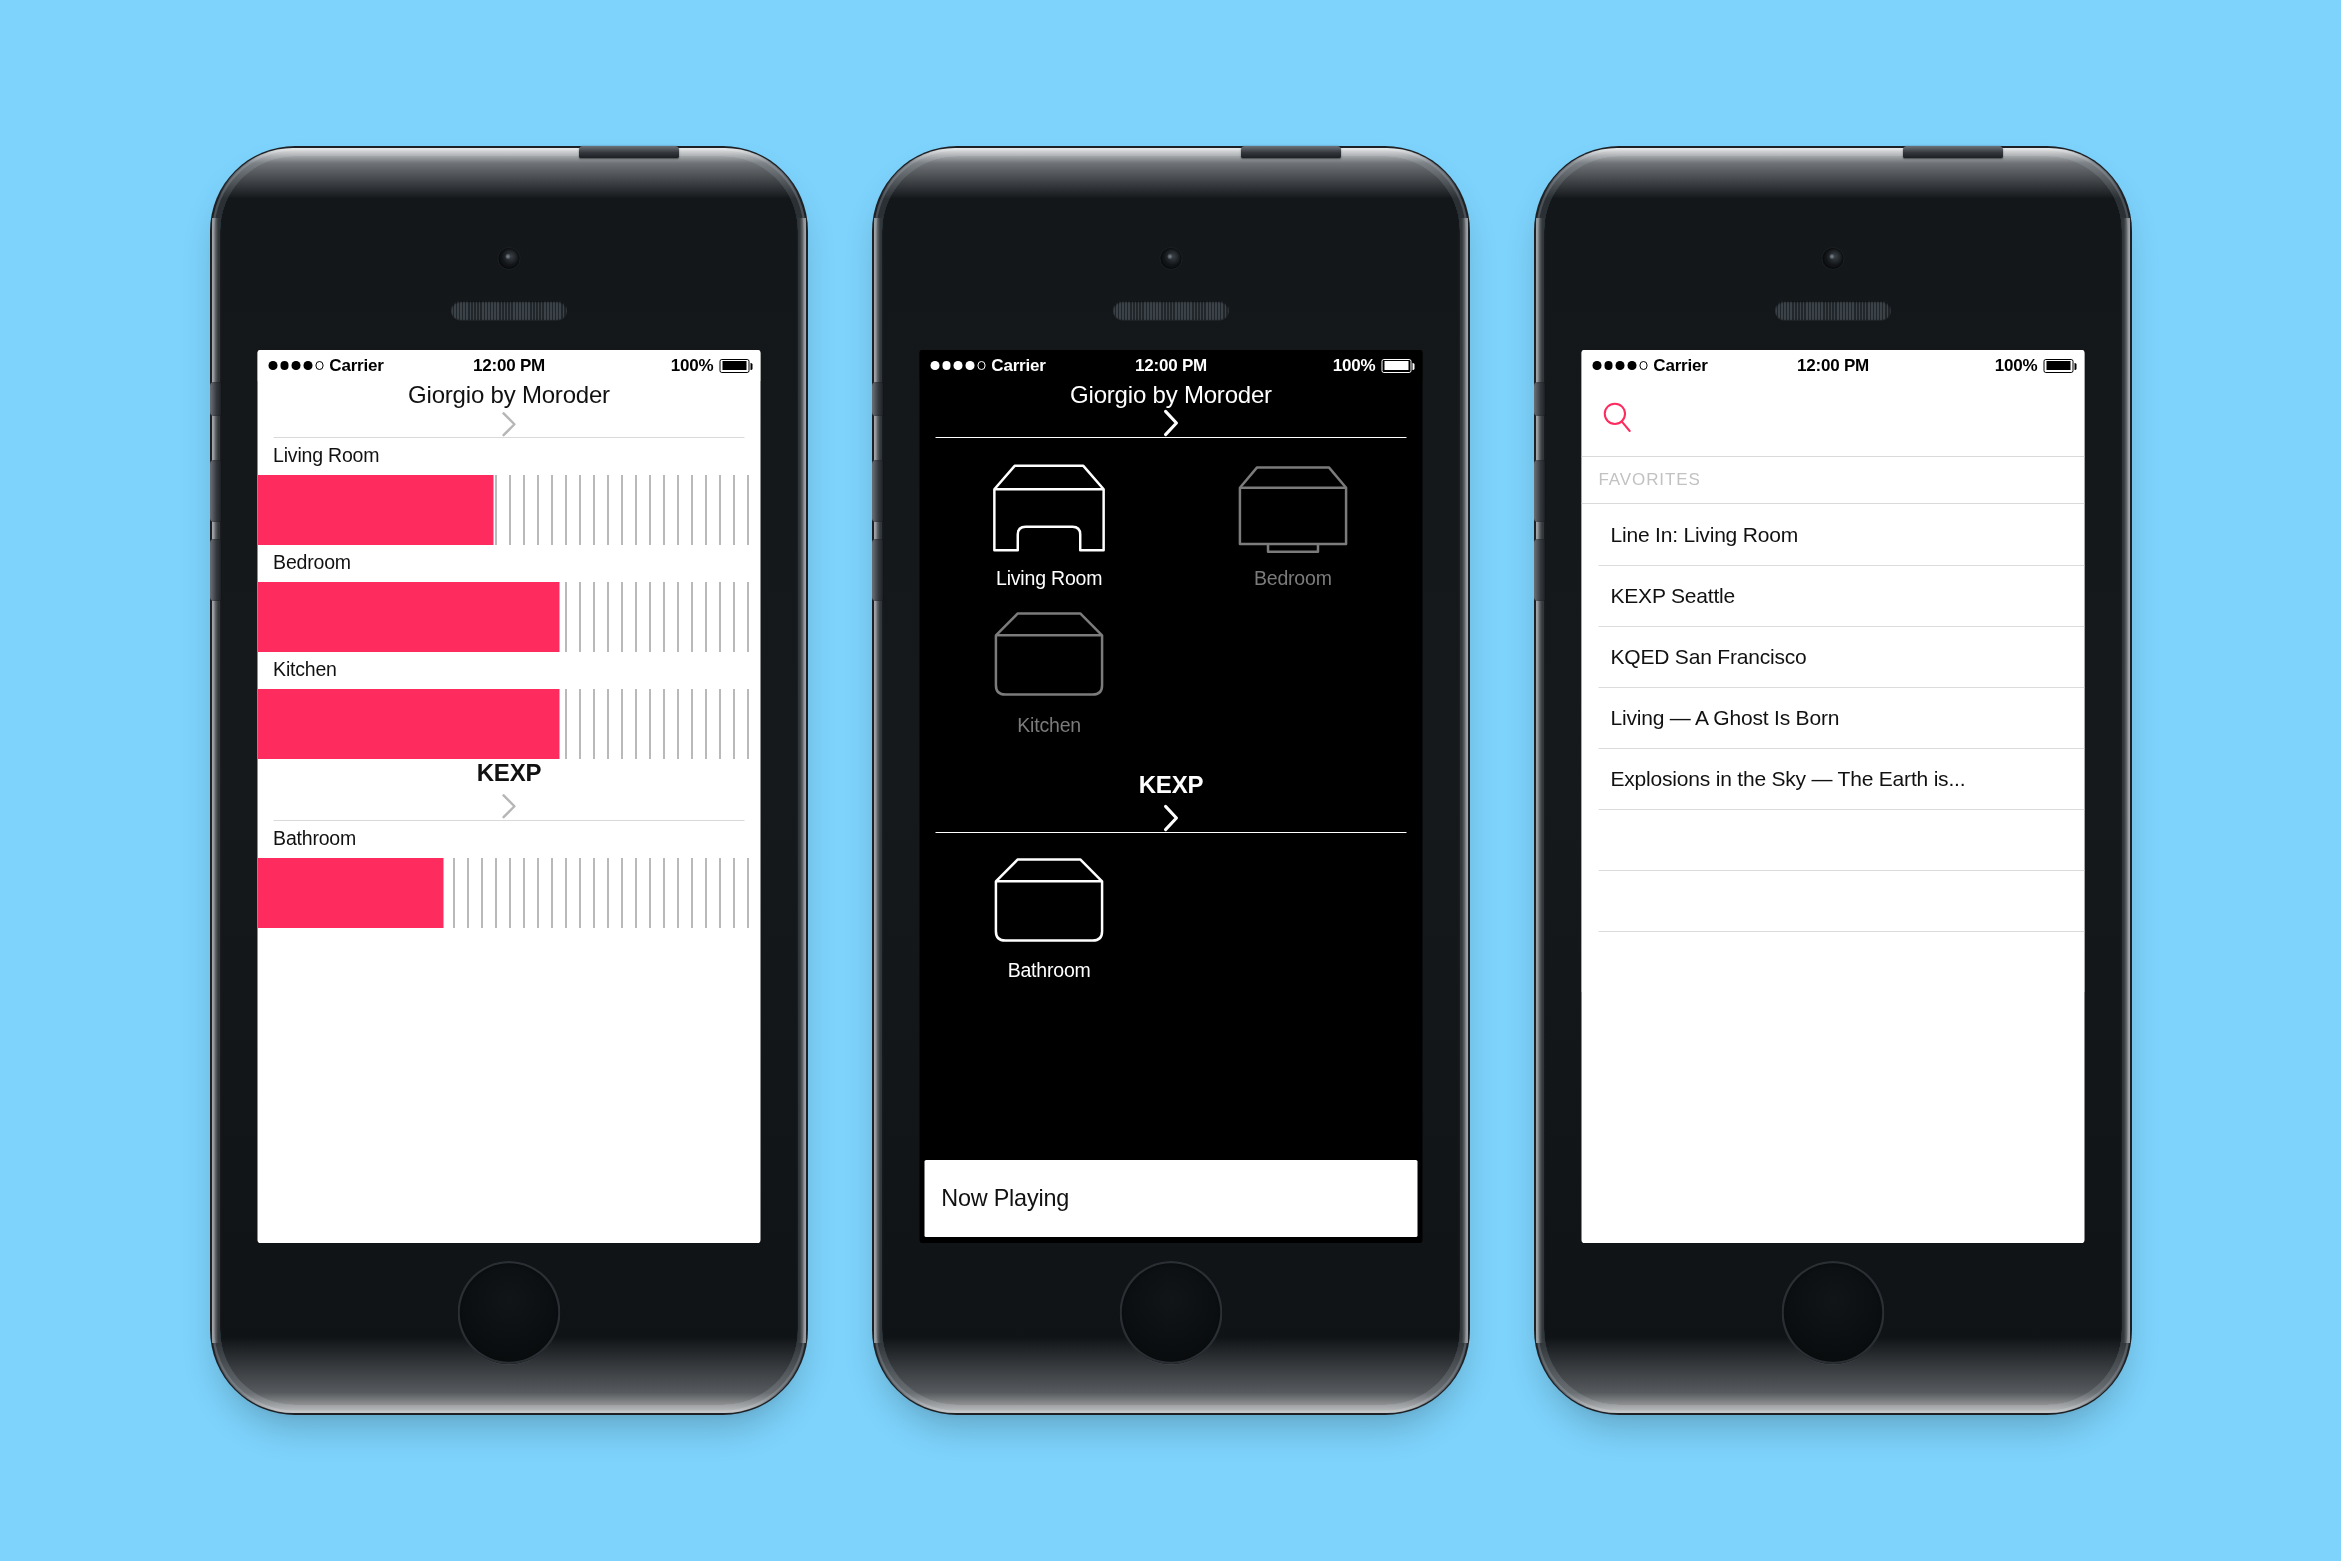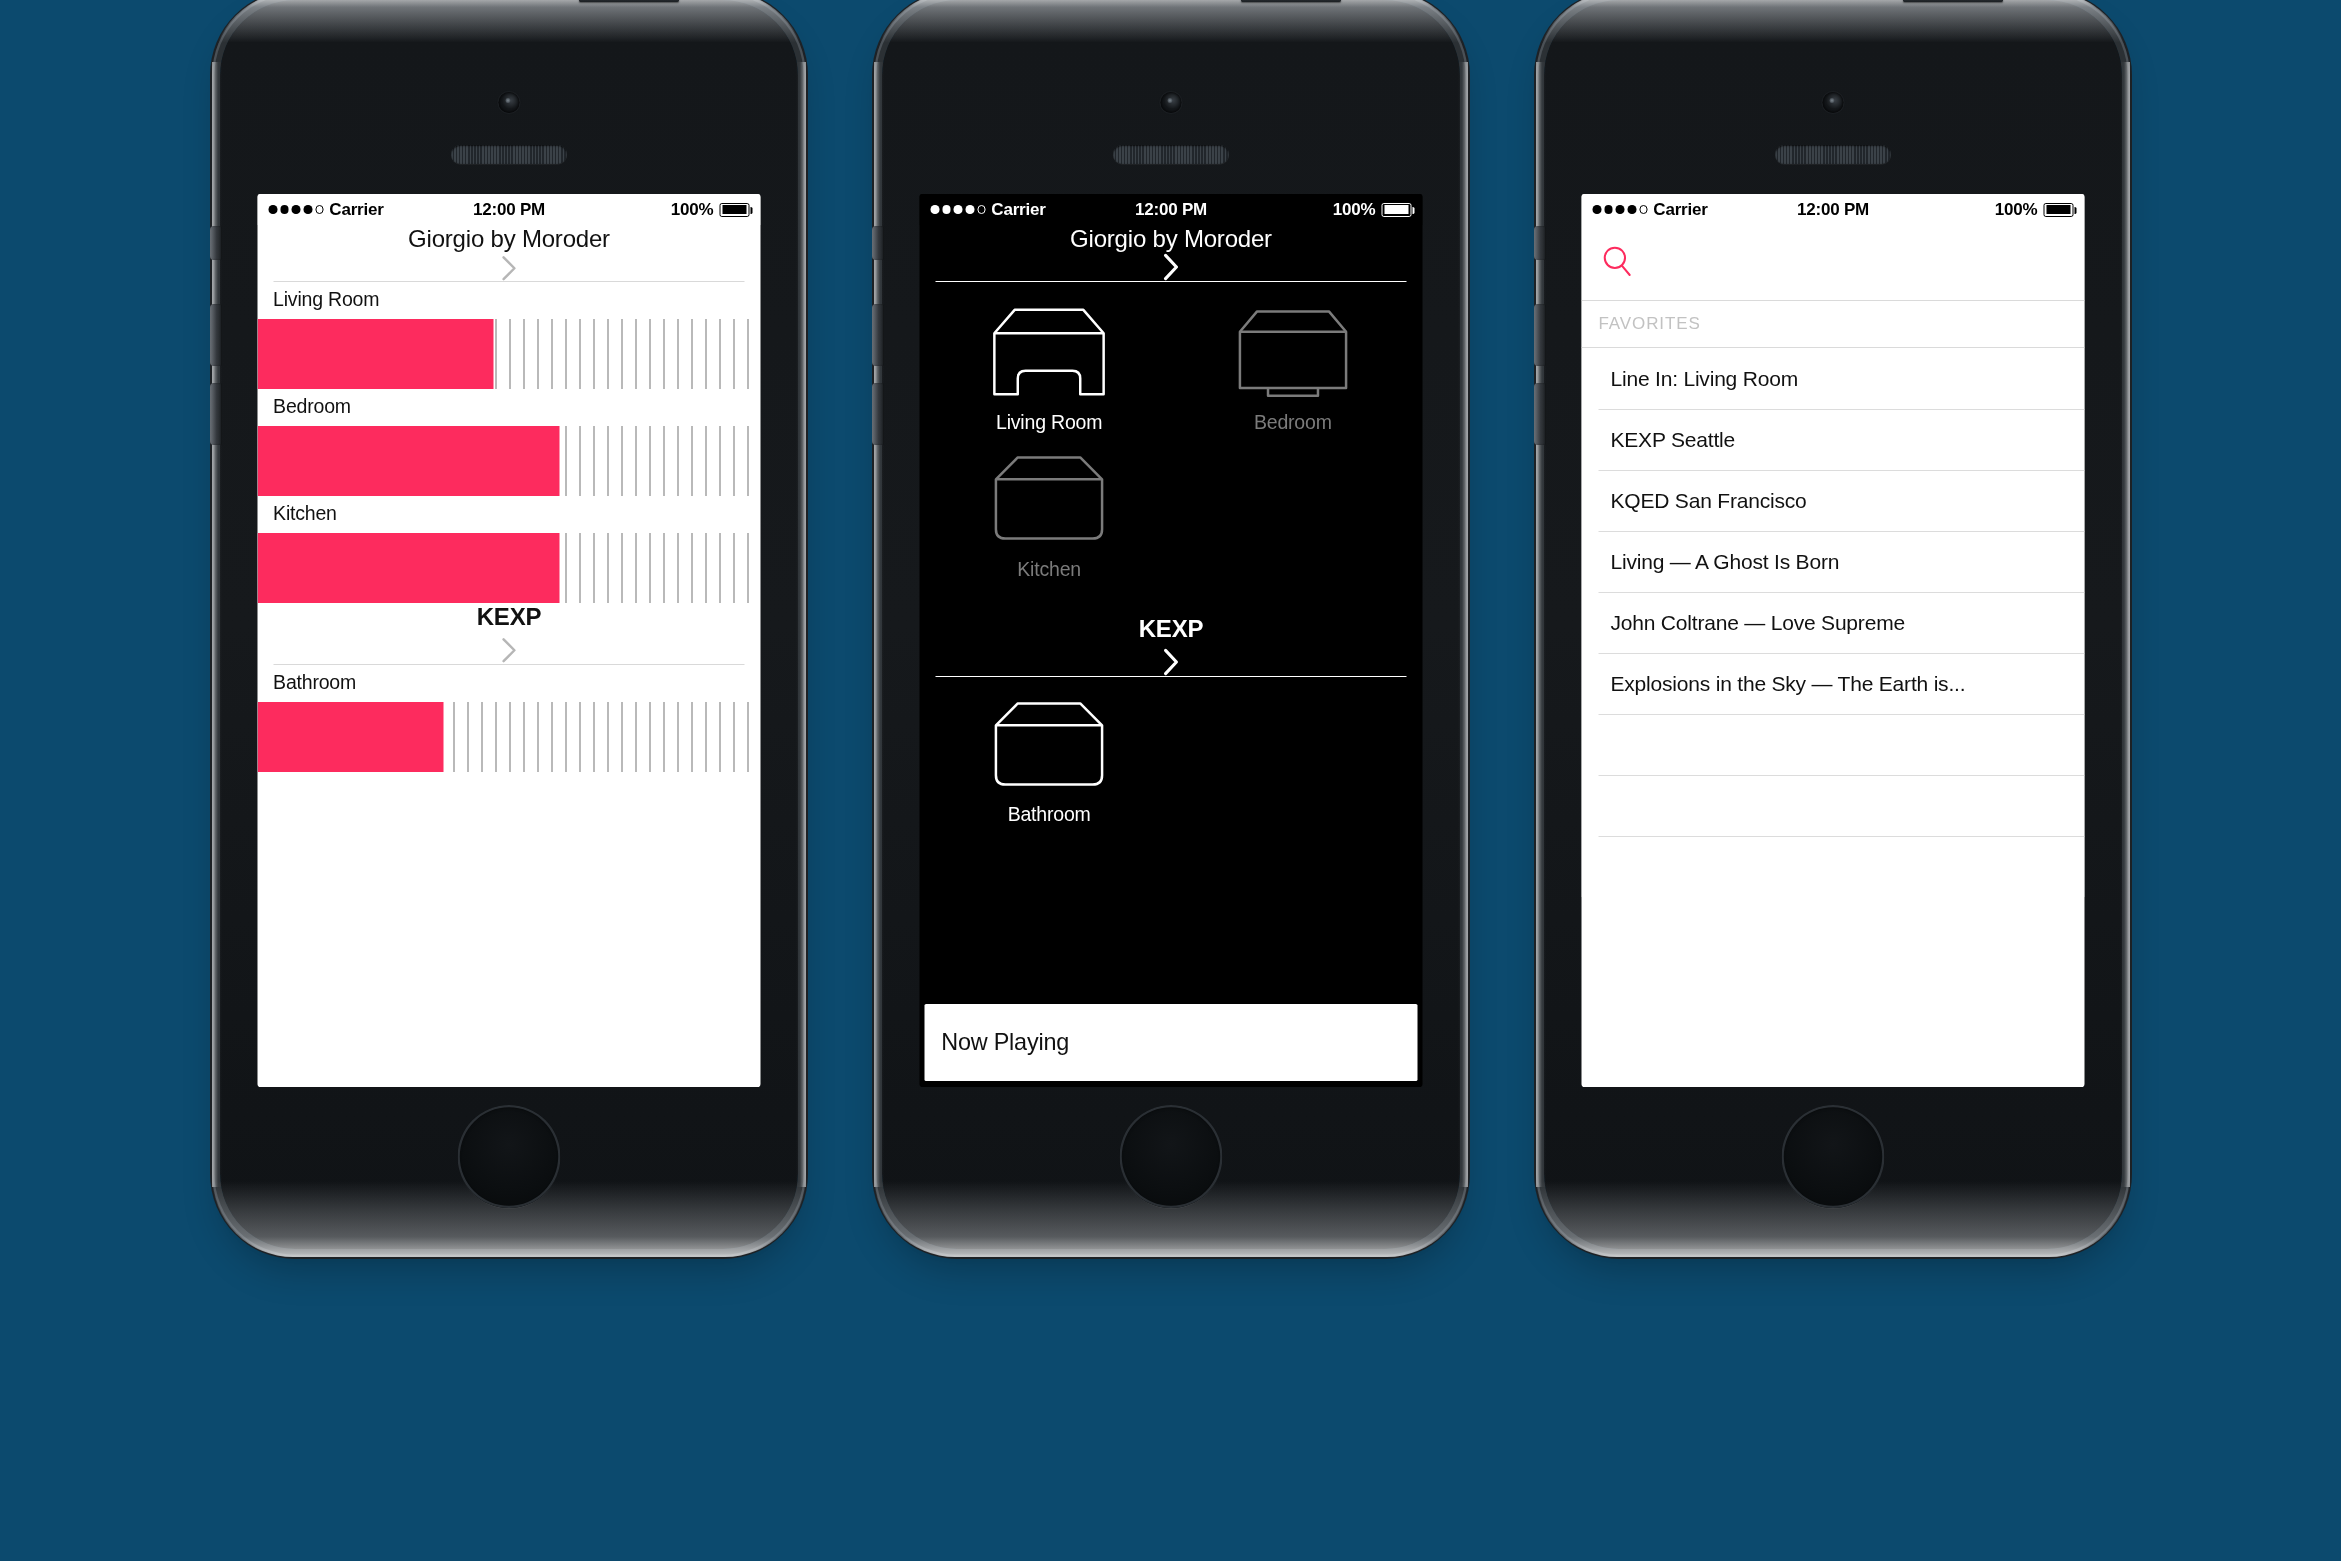--- a/index.html
+++ b/index.html
@@ -10,22 +10,23 @@
     height: 1561px;
     background: #f4f4f4;
     font-family: "Liberation Sans", "DejaVu Sans", sans-serif;
     overflow: hidden;
   }
 
   #stage {
     position: relative;
     width: 2342px;
     height: 1561px;
-    background: #0c4a6e;
-    display: flex;
+    background: #7dd3fc;
+    display: flex;
+    align-items: center;
     justify-content: center;
     gap: 84px;
   }
 
   
   .phone {
     position: relative;
     width: 578px;
     height: 1249px;
     flex: 0 0 auto;
@@ -589,21 +590,20 @@
         </span>
       </div>
 
       <div class="fav-header">FAVORITES</div>
 
       <div class="fav-list">
         <div class="fav-item">Line In: Living Room</div>
         <div class="fav-item">KEXP Seattle</div>
         <div class="fav-item">KQED San Francisco</div>
         <div class="fav-item">Living — A Ghost Is Born</div>
-        <div class="fav-item">John Coltrane — Love Supreme</div>
         <div class="fav-item">Explosions in the Sky — The Earth is...</div>
         <div class="fav-item blank"></div>
         <div class="fav-item blank"></div>
         <div class="fav-item blank"></div>
       </div>
 
     </div>
     <div class="home-button"></div>
   </div>
 

